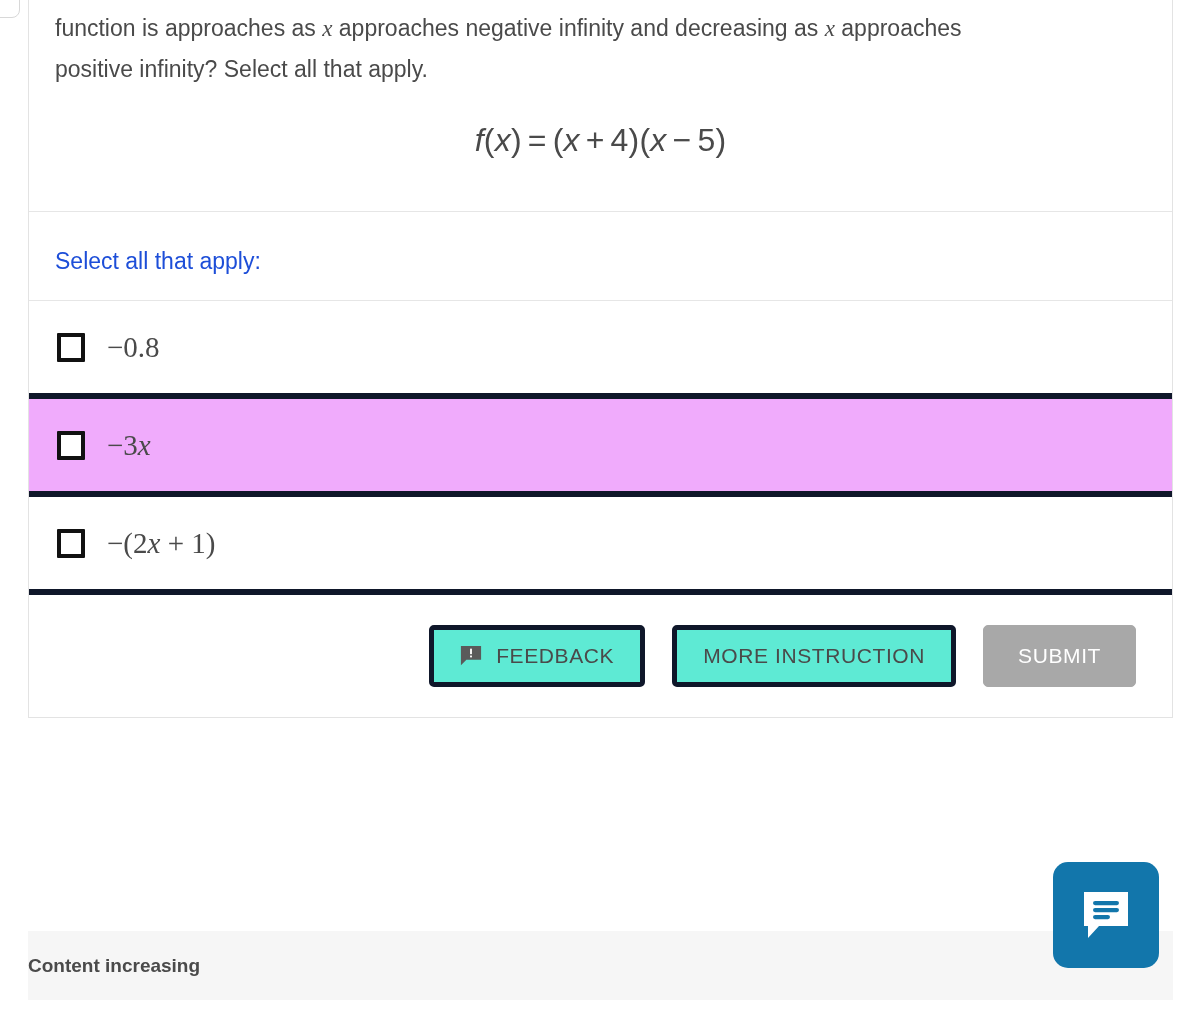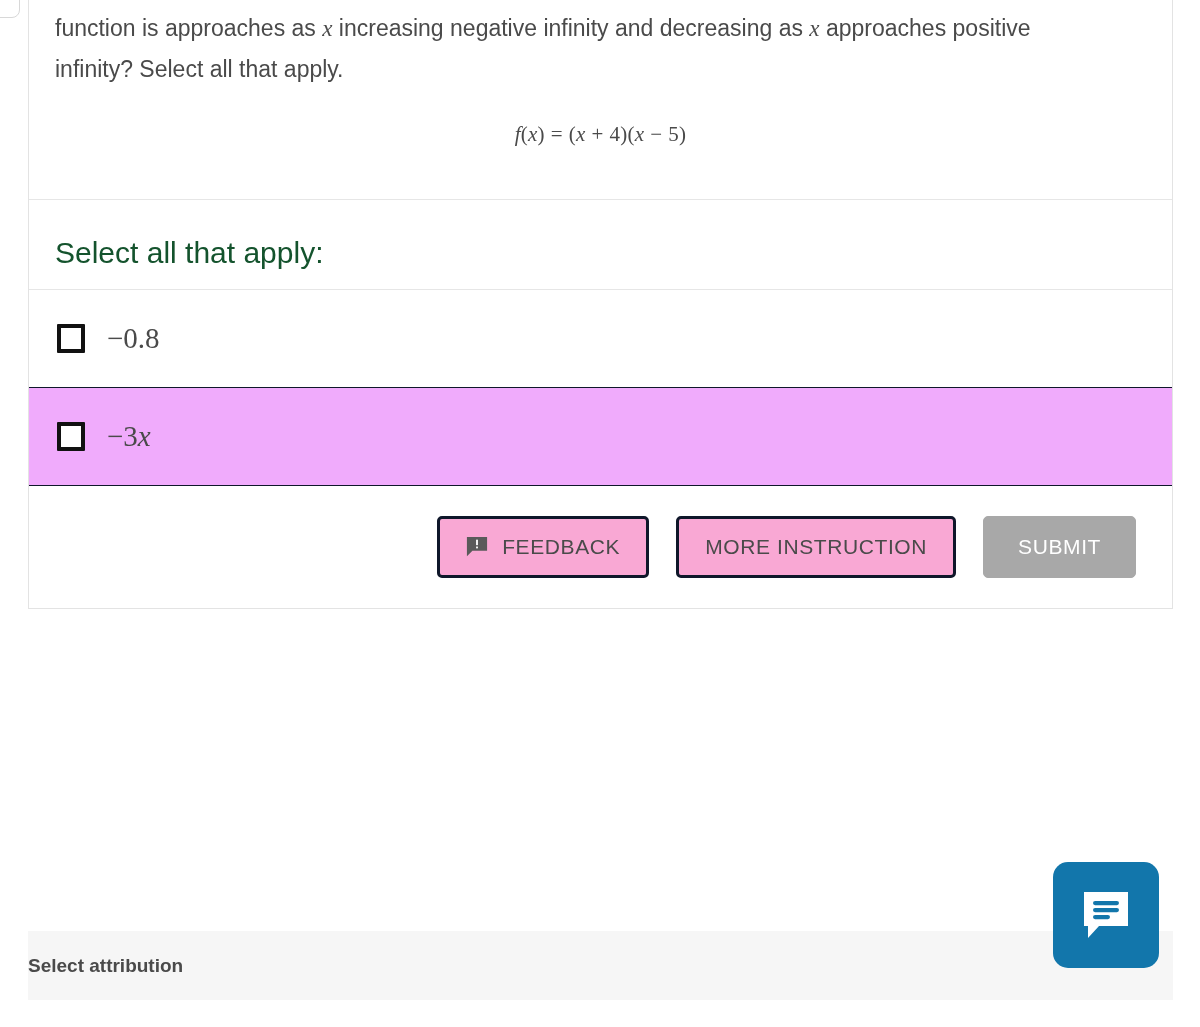--- a/index.html
+++ b/index.html
@@ -61,45 +61,45 @@
     font-family: "Liberation Serif", serif;
     font-style: italic;
     font-size: 23px;
   }
 
   .formula-wrap {
     text-align: center;
     padding: 32px 0 52px 0;
   }
   .formula {
-    font-family: Liberation Serif, serif;
-    font-size: 21px;
+    font-family: Liberation Sans, sans-serif;
+    font-size: 32px;
     color: #4a4a4a;
     letter-spacing: 0.2px;
   }
   .formula .it { font-style: italic; }
   .formula .op { padding: 0 6px; }
 
   
   .select-prompt {
-    padding: 36px 26px 19px 26px;
-    font-size: 30px;
-    color: #14532d;
+    padding: 36px 26px 25px 26px;
+    font-size: 23px;
+    color: #1d4ed8;
     border-bottom: 1px solid #e6e6e6;
     box-sizing: border-box;
   }
 
   
   .option-row {
     display: flex;
     align-items: center;
     height: 98px;
     padding: 0 26px;
     box-sizing: border-box;
-    border-bottom: 1px solid #0f172a;
+    border-bottom: 6px solid #0f172a;
     background: #ffffff;
     cursor: pointer;
   }
   .option-row.highlighted {
     background: #f0abfc;
   }
   .checkbox {
     width: 28px;
     height: 29px;
     border: 4px solid #111111;
@@ -141,22 +141,22 @@
     border-radius: 5px;
     box-sizing: border-box;
     display: inline-flex;
     align-items: center;
     justify-content: center;
     height: 62px;
     cursor: pointer;
     white-space: nowrap;
   }
   .btn-outline {
-    background: #f9a8d4;
-    border: 3px solid #0f172a;
+    background: #5eead4;
+    border: 5px solid #0f172a;
     color: #4a4a4a;
     align-items: center;
   }
   .btn-feedback { padding: 0 26px; margin-right: 27px; }
   .btn-more { padding: 3px 26px; margin-right: 27px; }
   .btn-submit {
     background: #a8a8a8;
     border: 1px solid #a8a8a8;
     color: #ffffff;
     padding: 0 34px;
@@ -211,38 +211,42 @@
   .chat-widget svg { display: block; }
 </style>
 </head>
 <body>
 
 <div class="corner-stub"></div>
 
 <div class="card">
 
   <div class="question-block">
-    <p class="question-text"><span>function is approaches as </span><span class="mvar">x</span><span> increasing negative infinity and decreasing as </span><span class="mvar">x</span><span> approaches positive infinity? Select all that apply.</span></p>
+    <p class="question-text"><span>function is approaches as </span><span class="mvar">x</span><span> approaches negative infinity and decreasing as </span><span class="mvar">x</span><span> approaches positive infinity? Select all that apply.</span></p>
 
     <div class="formula-wrap">
       <span class="formula"><span class="it">f</span><span>(</span><span class="it">x</span><span>)</span><span class="op">=</span><span>(</span><span class="it">x</span><span class="op">+</span><span>4</span><span>)</span><span>(</span><span class="it">x</span><span class="op">−</span><span>5</span><span>)</span></span>
     </div>
   </div>
 
   <div class="select-prompt">Select all that apply:</div>
 
   <div id="options-container">
       <div class="option-row">
         <div class="checkbox"></div>
         <span class="option-label">−0.8</span>
       </div>
       <div class="option-row highlighted">
         <div class="checkbox"></div>
         <span class="option-label">−3<span class="it">x</span></span>
       </div>
+      <div class="option-row">
+        <div class="checkbox"></div>
+        <span class="option-label">−(2<span class="it">x</span>&nbsp;+&nbsp;1)</span>
+      </div>
     </div>
 
   <div class="action-bar">
     <div class="btn btn-outline btn-feedback">
       <svg class="feedback-icon" viewBox="0 0 24 24">
         <path d="M1 1 H23 V16 H7 L1 22 Z" fill="#5a5a5a"></path>
         <rect x="11" y="4" width="2" height="6" fill="#ffffff"></rect>
         <rect x="11" y="11.5" width="2" height="2" fill="#ffffff"></rect>
       </svg>
       <span>FEEDBACK</span>
@@ -253,21 +257,21 @@
     </div>
 
     <div class="btn btn-submit">
       <span>SUBMIT</span>
     </div>
   </div>
 
 </div>
 
 <div class="footer-band">
-  <span class="attribution">Select attribution</span>
+  <span class="attribution">Content increasing</span>
 </div>
 
 <div class="chat-widget">
   <svg width="58" height="58" viewBox="0 0 58 58">
     <path d="M7 6 H51 V40 H22 L11 52 V40 H7 Z" fill="#ffffff"></path>
     <rect x="16" y="15" width="26" height="4.2" rx="2.1" fill="#1276ab"></rect>
     <rect x="16" y="22" width="26" height="4.2" rx="2.1" fill="#1276ab"></rect>
     <rect x="16" y="29" width="17" height="4.2" rx="2.1" fill="#1276ab"></rect>
   </svg>
 </div>

